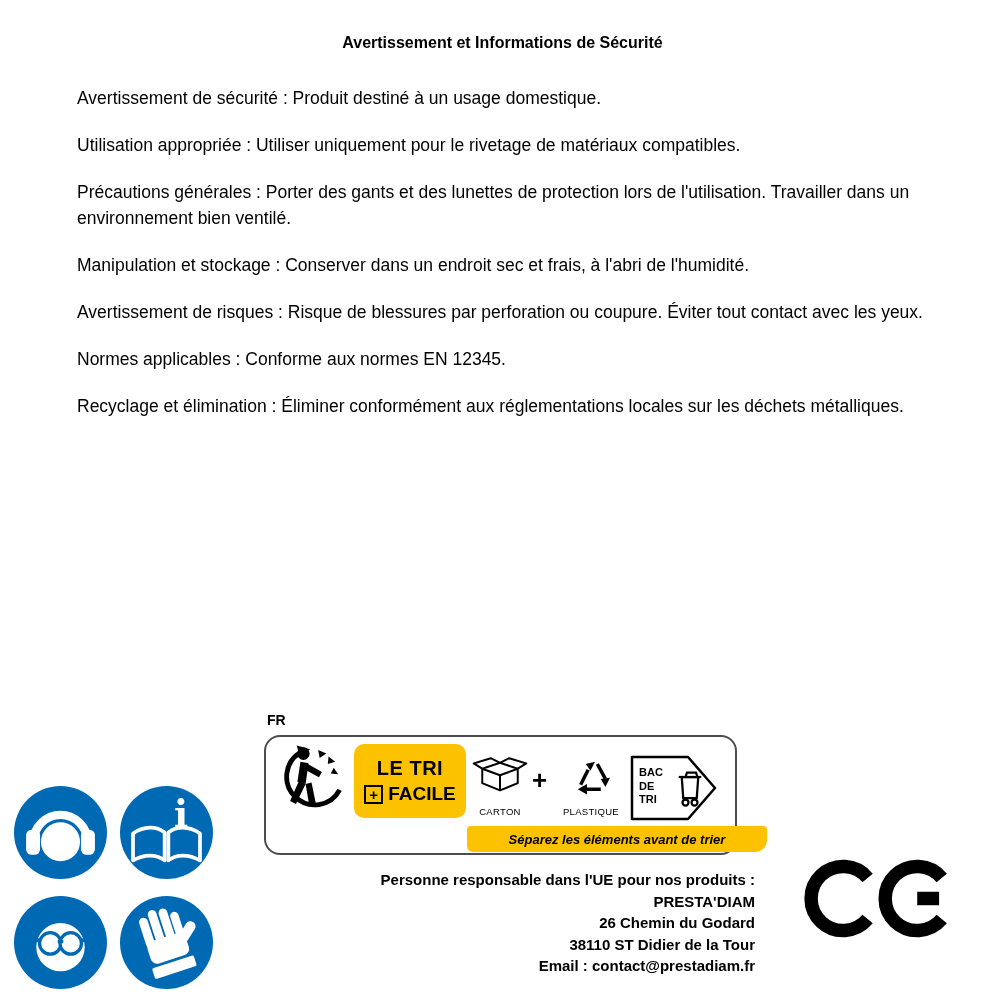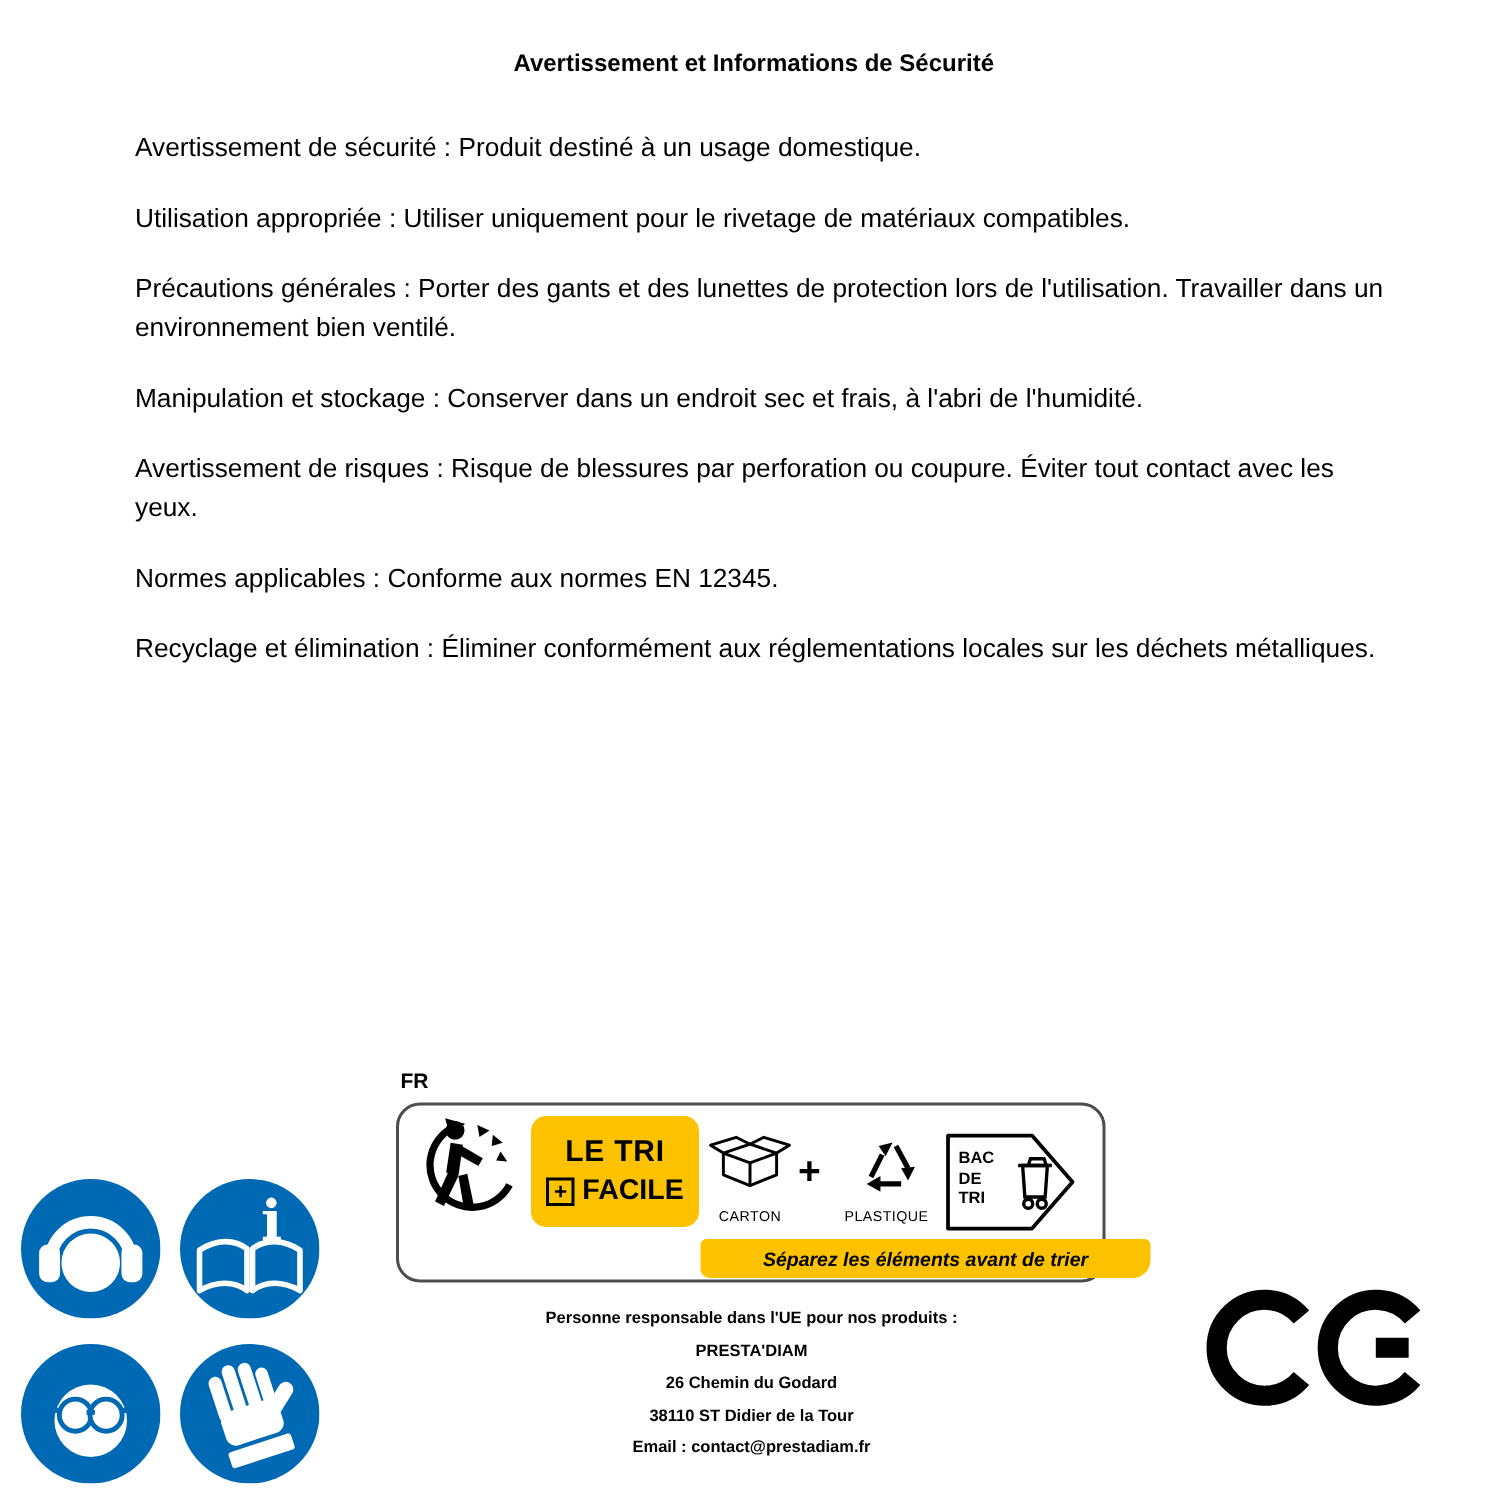--- a/index.html
+++ b/index.html
@@ -7,21 +7,21 @@
     --tri-yellow:#FCC200;
     --panel-border:#4d4d4d;
   }
   *{box-sizing:border-box;}
   body{margin:0;background:#fff;color:#000;font-family:"Liberation Sans",sans-serif;}
   .page{position:relative;width:1005px;height:1005px;background:#fff;overflow:hidden;}
 
   .title{margin:0;padding-top:34px;text-align:center;font-size:16px;font-weight:bold;}
 
   .paragraphs{margin:33px 0 0 73px;max-width:868px;font-size:17.5px;}
-  .paragraphs p{margin:0 17px 21px;line-height:26px;}
+  .paragraphs p{margin:0 4px 21px;line-height:26px;}
 
   
   .icons-grid{position:absolute;left:14px;top:786px;display:grid;grid-template-columns:repeat(2,93px);gap:17px 13px;}
   .picto{width:93px;height:93px;}
   .picto svg{display:block;width:100%;height:100%;}
   .picto-bg{fill:var(--mandatory-blue,#0069B4);}
   .blue-stroke{stroke:var(--mandatory-blue,#0069B4);}
   .serif{font-family:"DejaVu Serif",serif;}
 
   
@@ -40,21 +40,21 @@
   .mat-plus{position:absolute;left:266px;top:28px;font-size:26px;font-weight:bold;}
   .mat-plastique{left:290px;top:12px;width:70px;}
   .mat-plastique svg{width:52px;height:46px;display:block;margin:0 auto;}
   .bac{position:absolute;left:364px;top:18px;width:88px;height:66px;}
   .bac .bac-shape{position:absolute;inset:0;width:100%;height:100%;}
   .bac-text{position:absolute;left:9px;top:11px;font-size:11px;font-weight:bold;line-height:13.5px;}
   .bac-bin{position:absolute;left:45px;top:10px;width:30px;height:45px;}
   .sep-strip{position:absolute;left:201px;top:89px;width:300px;height:26px;background:var(--tri-yellow,#FCC200);border-radius:4px 4px 12px 6px;display:flex;align-items:center;justify-content:center;font-size:13px;font-style:italic;font-weight:bold;}
 
   
-  .address{position:absolute;left:247px;top:869px;width:508px;text-align:center;font-size:11px;font-weight:bold;line-height:21.5px;}
+  .address{position:absolute;left:247px;top:869px;width:508px;text-align:right;font-size:15px;font-weight:bold;line-height:21.5px;}
   .address div{white-space:nowrap;}
 
   
   .ce{position:absolute;left:801px;top:856px;width:160px;height:85px;}
   .ce svg{width:100%;height:100%;display:block;}
 </style>
 </head>
 <body>
 
 <div class="page">

